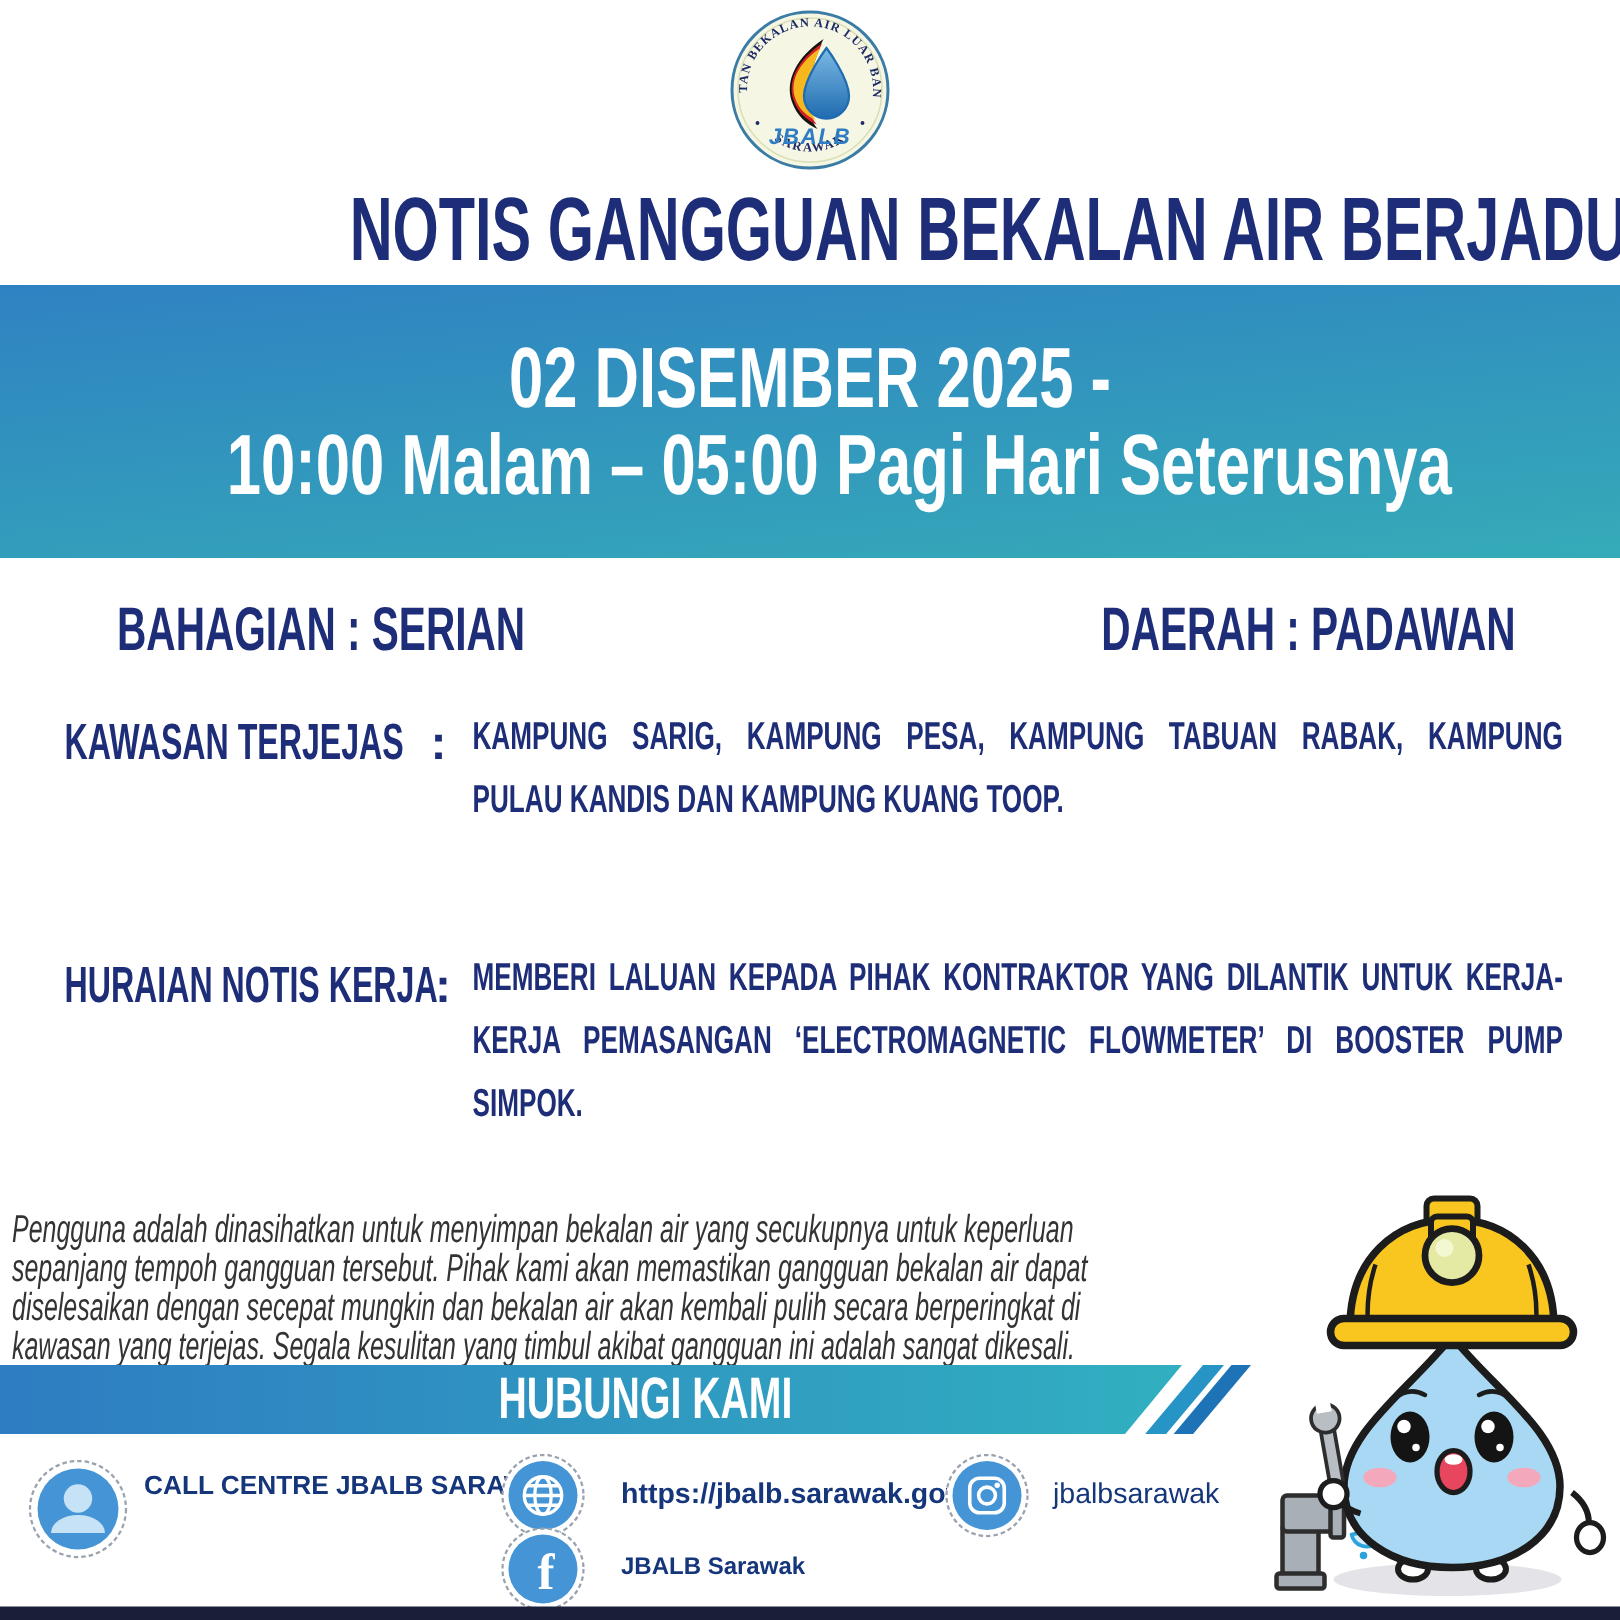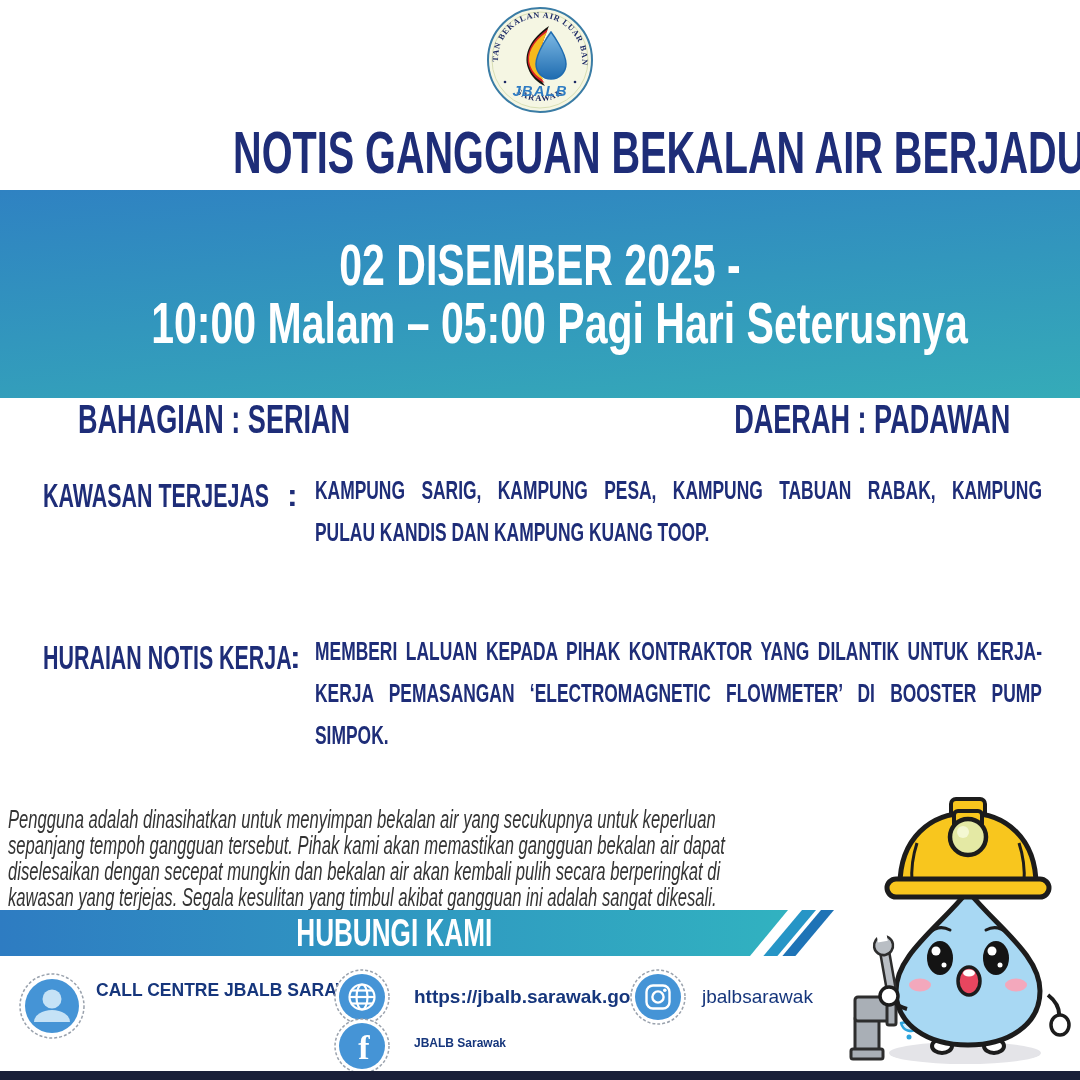--- a/index.html
+++ b/index.html
@@ -4,21 +4,21 @@
 <style>
   html,body{margin:0;padding:0;background:#ffffff;}
   .page{position:relative;width:1080px;height:1080px;background:#ffffff;overflow:hidden;
         font-family:"Liberation Sans",sans-serif;}
   
   .logo{position:absolute;left:483px;top:6px;width:114px;height:108px;}
   .title-wrap{position:absolute;top:122px;left:0;width:1080px;text-align:center;}
   .title-text{display:inline-block;font-size:60px;line-height:62px;font-weight:700;color:#1e2d78;
               transform:scaleX(0.66);transform-origin:center center;white-space:nowrap;}
   
-  .banner{position:absolute;top:190px;left:0;width:1080px;height:208px;
+  .banner{position:absolute;top:190px;left:0;width:1080px;height:182px;
           background:linear-gradient(175deg,#2f82c2 0%,#35abb8 100%);
           display:flex;flex-direction:column;justify-content:center;align-items:center;}
   .sched-lines{width:1080px;transform:scaleX(0.72);transform-origin:center center;}
   .sched-lines .line{font-size:57px;line-height:58px;font-weight:700;color:#ffffff;
                      text-align:center;white-space:nowrap;}
   
   .region-left{position:absolute;left:78px;top:396px;font-size:41px;font-weight:700;color:#1e2d78;
                transform:scaleX(0.66);transform-origin:left center;white-space:nowrap;}
   .region-right{position:absolute;right:70px;top:396px;font-size:41px;font-weight:700;color:#1e2d78;
                transform:scaleX(0.66);transform-origin:right center;white-space:nowrap;}
@@ -31,32 +31,32 @@
   .info-content .line{line-height:42px;text-align:justify;text-align-last:justify;}
   .info-content .line:last-child{text-align-last:left;}
   
   .disclaimer{position:absolute;left:8px;top:806px;width:1200px;transform:scaleX(0.64);
               transform-origin:left top;font-style:italic;font-size:26px;color:#333333;}
   .disclaimer .line{line-height:26px;white-space:nowrap;}
   
   .contact-bar{position:absolute;left:0;top:910px;width:788px;height:46px;
                background:linear-gradient(90deg,#2e7cc2 0%,#31b2c0 100%);
                clip-path:polygon(0 0,788px 0,750px 100%,0 100%);
-               display:flex;align-items:center;justify-content:center;}
+               display:flex;align-items:center;justify-content:center;padding-left:36px;}
   .contact-bar-text{display:inline-block;font-size:39px;font-weight:700;color:#ffffff;
                     transform:scaleX(0.67);transform-origin:center center;white-space:nowrap;}
   .stripe{position:absolute;top:910px;height:46px;transform:skewX(-40deg);transform-origin:left top;}
   .stripe1{left:802px;width:14px;background:#2695c6;}
   .stripe2{left:821px;width:13px;background:#1e73b6;}
   
   .ft-icon{position:absolute;}
   .cc-text{position:absolute;left:96px;top:978px;font-size:17.5px;line-height:24px;font-weight:700;color:#16367c;}
   .url-text{position:absolute;left:414px;top:986px;font-size:19px;font-weight:700;color:#16367c;}
   .ig-text{position:absolute;left:702px;top:986px;font-size:19px;font-weight:400;color:#16367c;}
-  .fb-text{position:absolute;left:414px;top:1036px;font-size:12px;font-weight:700;color:#16367c;}
+  .fb-text{position:absolute;left:414px;top:1036px;font-size:16px;font-weight:700;color:#16367c;}
   .bottom-bar{position:absolute;left:0;bottom:0;width:1080px;height:9px;background:#191f38;}
   .mascot{position:absolute;left:843px;top:793px;width:237px;height:287px;}
 </style>
 </head>
 <body>
 
 <div class="page">
 
   <svg class="logo" viewBox="0 0 114 108">
     <defs>

